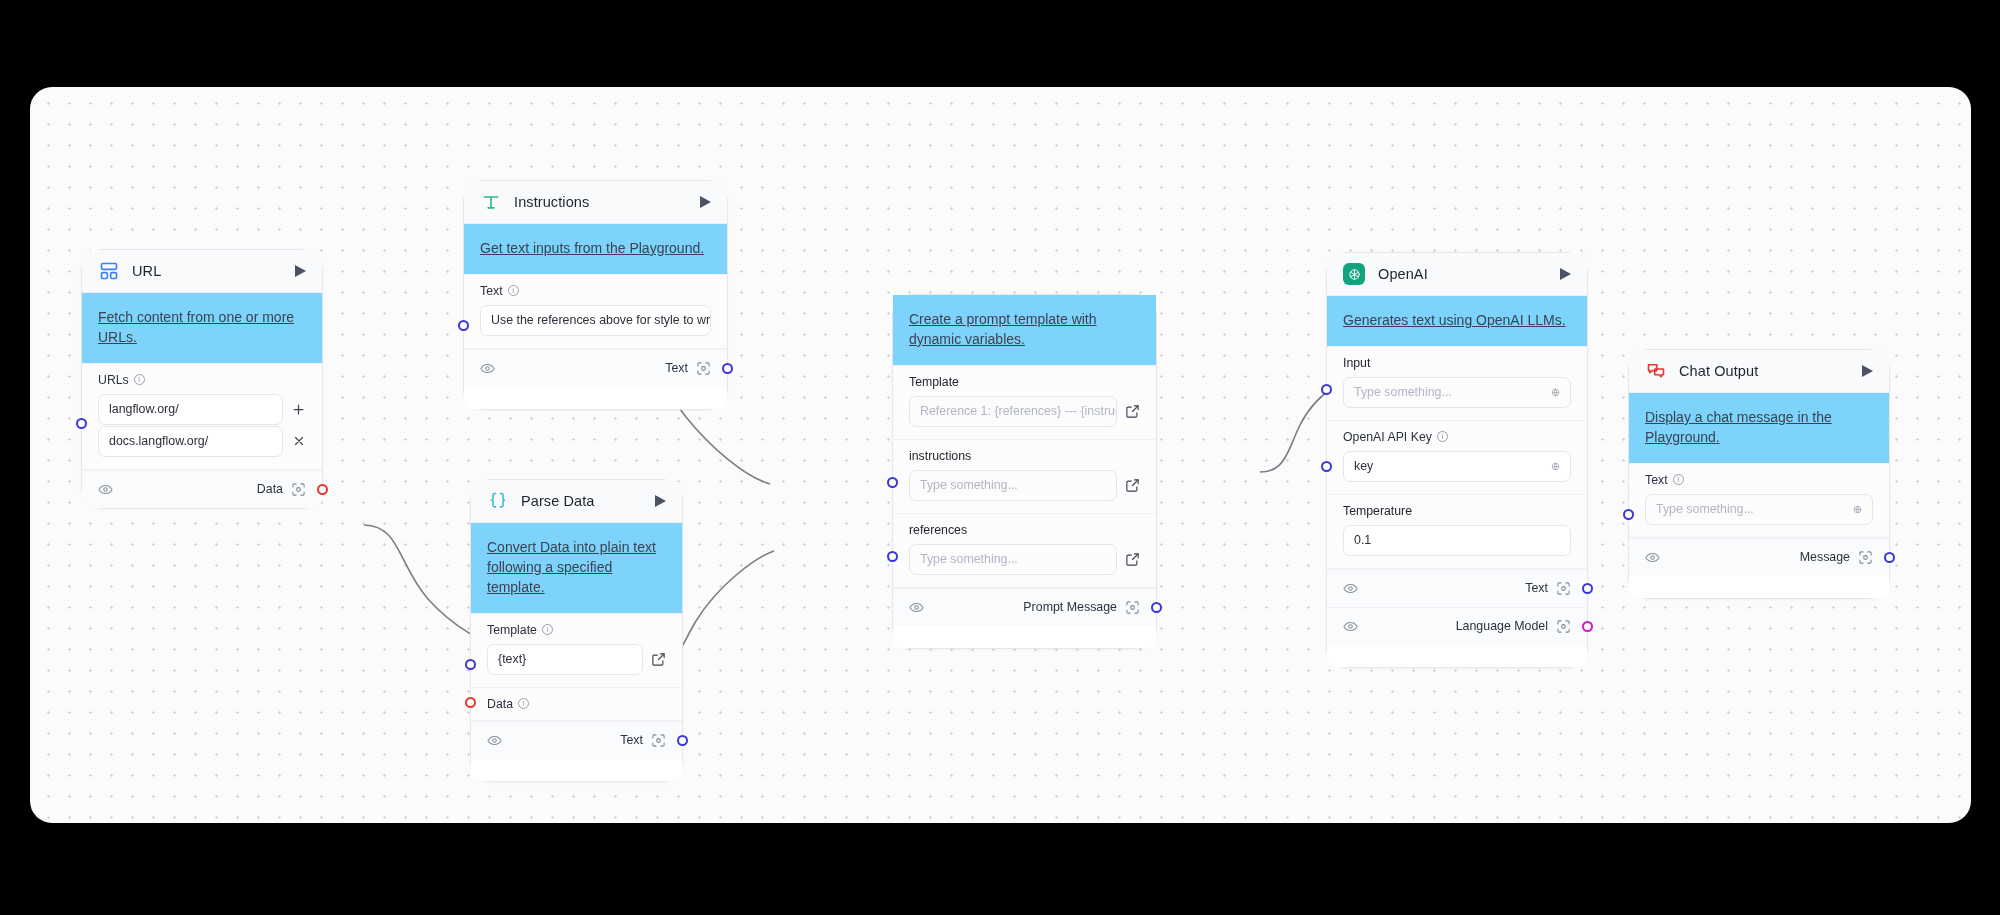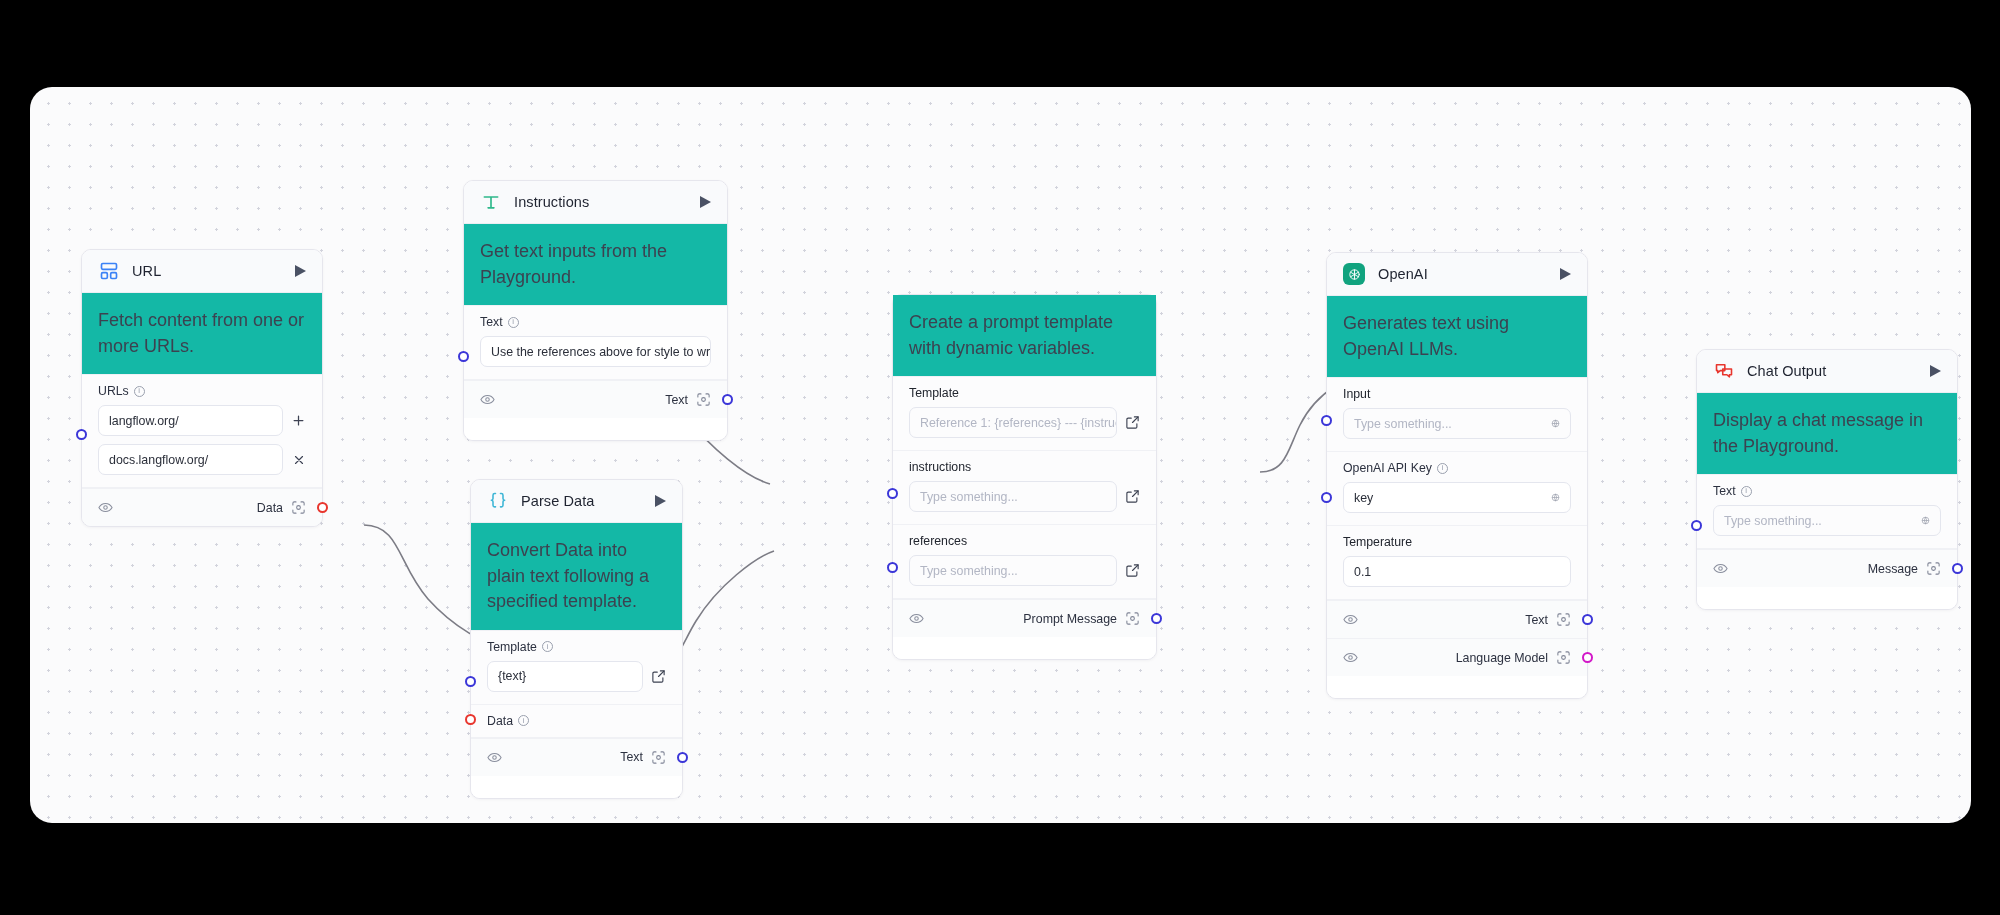--- a/index.html
+++ b/index.html
@@ -27,37 +27,38 @@
 
   
   #edges { position:absolute; left:0; top:0; width:1941px; height:736px; pointer-events:none; }
   #edges path { fill:none; stroke:#7c7c85; stroke-width:1.6px; }
 
   
   .node {
     position: absolute;
     background: #ffffff;
     border: 1px solid #e6e6ed;
-    border-radius: 10px;
+    border-radius: 22px;
     box-shadow: 0 1px 3px rgba(16,24,40,.045);
   }
   .node-head {
     display:flex; align-items:center; gap:13px;
     height: 43px; padding: 0 16px;
     background:#f9fafc;
     border-bottom:1px solid #eceef3;
     border-radius: 9px 9px 0 0;
   }
   .node-title { font-size:14.5px; color:#1f2330; letter-spacing:.1px; flex:1; }
   .play { width:0;height:0;border-left:11px solid #4a5164;border-top:6.5px solid transparent;border-bottom:6.5px solid transparent;}
   .node-desc {
     padding: 15px 16px 15px;
-    font-size: 18px; color:#3c4250; line-height: 1.42;
+    font-size: 14px; color:#3c4250; line-height: 1.42;
     border-bottom:1px solid #f0f1f5;
-    background:#14b8a6;
+    background:#7dd3fc;
+    text-decoration:underline;
   }
   .sec { padding: 9px 16px 12px; border-bottom:1px solid #f0f1f5; background:#fff; position:relative; }
   .sec.tint { background:#fcfcfd; }
   .lbl { font-size:12.3px; color:#2c3140; display:flex; align-items:center; gap:5px; margin-bottom:7px; }
   .lbl.plain { color:#22262f; }
   .info { width:11px;height:11px;border:1px solid #9aa0ae;border-radius:50%;display:inline-flex;align-items:center;justify-content:center;font-size:8px;color:#9aa0ae;line-height:1;}
   .fieldrow { display:flex; align-items:center; gap:8px; }
   .input {
     flex:1; height:31px; border:1px solid #e4e6ee; border-radius:7px;
     background:#fff; display:flex; align-items:center; padding: 0 10px;
@@ -123,21 +124,21 @@
         <span class="node-title">URL</span>
         <span class="play"></span>
       </div>
       <div class="node-desc">Fetch content from one or more URLs.</div>
       <div class="sec tint">
         <div class="lbl">
           <span>URLs</span>
           <span class="info">i</span>
         </div>
         <div class="port L" style="top:54px;"></div>
-        <div class="fieldrow" style="margin-bottom:8px;">
+        <div class="fieldrow" style="margin-bottom:1px;">
           <span class="input">langflow.org/</span>
           <span class="ic plusic">
             <svg viewBox="0 0 24 24" width="15" height="15" fill="none" stroke="currentColor" stroke-width="2" stroke-linecap="round">
                 <path d="M12 5v14M5 12h14"></path>
               </svg>
           </span>
         </div>
         <div class="fieldrow">
           <span class="input">docs.langflow.org/</span>
           <span class="ic xic">
@@ -404,21 +405,21 @@
           <svg viewBox="0 0 24 24" width="15" height="15" fill="none" stroke="currentColor" stroke-width="1.7" stroke-linecap="round">
               <path d="M3 8V5a2 2 0 012-2h3M16 3h3a2 2 0 012 2v3M21 16v3a2 2 0 01-2 2h-3M8 21H5a2 2 0 01-2-2v-3"></path>
               <circle cx="12" cy="12" r="3"></circle>
             </svg>
         </span>
         <span class="port R pink" style="top:13px;"></span>
       </div>
       <div class="pad"></div>
     </div>
 
-    <div class="node" style="left:1666px; top:262px; width:262px;">
+    <div class="node" style="left:1598px; top:262px; width:262px;">
       <div class="node-head">
         <span class="tile ic">
           <svg viewBox="0 0 24 24" width="20" height="20" fill="none" stroke="#e8362e" stroke-width="1.9" stroke-linecap="round" stroke-linejoin="round">
             <path d="M3 4.5h10v7H7.5L4.5 14V11.5H3z"></path>
               <path d="M10.5 9.5H21v7h-2.5V19l-3-2.5H10.5z"></path>
           </svg>
         </span>
         <span class="node-title">Chat Output</span>
         <span class="play"></span>
       </div>

